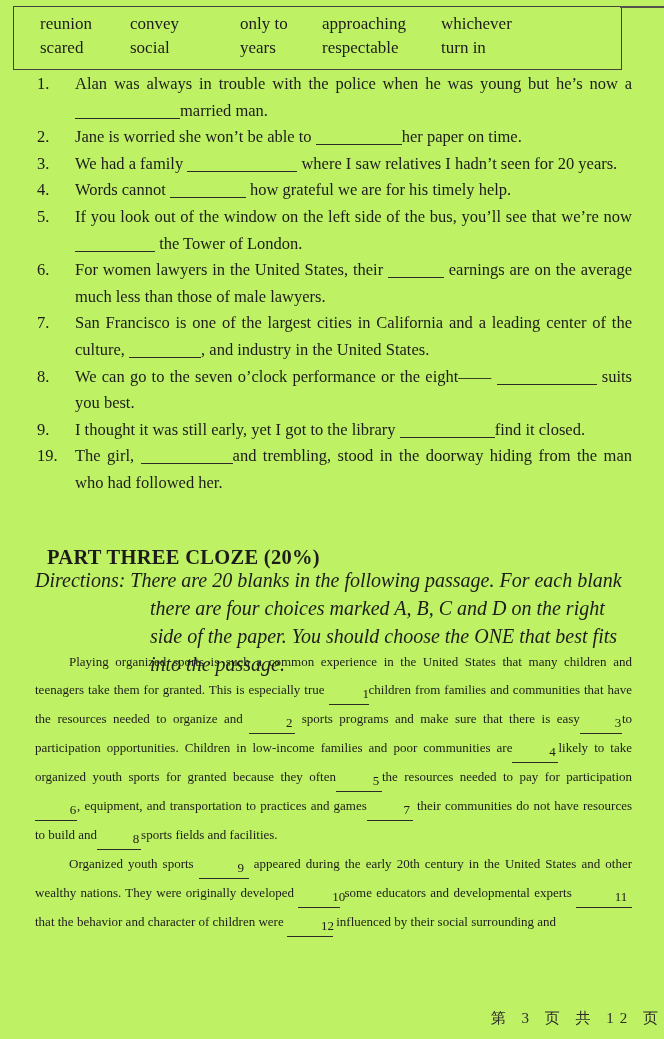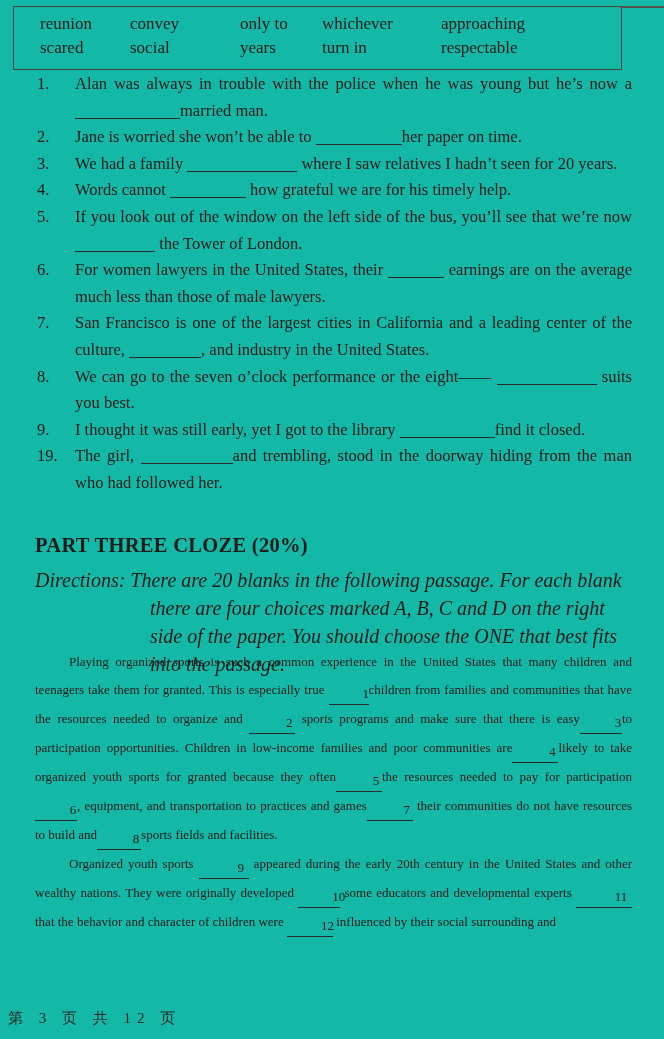--- a/index.html
+++ b/index.html
@@ -1,19 +1,19 @@
 <!DOCTYPE html>
 <html><head>
 <meta charset="utf-8">
 <style>
   html,body{margin:0;padding:0;background:#ffffff;}
   .page{
     position:relative;
     width:664px;height:1039px;
-    background:#14b8a6;
+    background:#bef264;
     font-family:"Liberation Serif","DejaVu Serif",serif;
     color:#1d1c1a;
     overflow:hidden;
   }
   
   .word-bank{
     position:absolute;top:6px;left:13px;width:609px;
     box-sizing:border-box;
     border:1.6px solid #45433e;
     display:grid;
@@ -41,58 +41,58 @@
   }
   .gap{
     display:inline-block;
     border-bottom:1.4px solid #2c2b27;
     text-align:center;
     height:22px;line-height:23px;
     vertical-align:-4px;
   }
   
   .part-heading{
-    position:absolute;top:534px;left:35px;margin:0;
+    position:absolute;top:534px;left:35px;margin:12px;
     font-size:20.5px;font-weight:bold;letter-spacing:0.3px;
   }
   .directions{
     position:absolute;top:566px;left:35px;width:600px;
     font-style:italic;font-size:20px;line-height:28px;
     padding-left:115px;text-indent:-115px;
     box-sizing:border-box;
   }
   .dir-label{font-style:italic;}
   
   .passage{
     position:absolute;top:648px;left:35px;width:597px;
     font-size:13px;line-height:28px;text-align:justify;
   }
   .passage p{margin:0;text-indent:34px;}
   
   .footer{
-    position:absolute;bottom:11px;left:8px;right:0;
-    text-align:left;font-size:15px;letter-spacing:6px;color:#2b2a27;
+    position:absolute;bottom:11px;left:16px;right:0;
+    text-align:right;font-size:15px;letter-spacing:6px;color:#2b2a27;
   }
 </style>
 </head>
 <body>
 
 <div class="page">
 
   <div class="word-bank" id="word-bank">
       <span>reunion</span>
       <span>convey</span>
       <span>only to</span>
+      <span>approaching</span>
       <span>whichever</span>
-      <span>approaching</span>
       <span>scared</span>
       <span>social</span>
       <span>years</span>
+      <span>respectable</span>
       <span>turn in</span>
-      <span>respectable</span>
     </div>
   <div class="topline-ext"></div>
 
   <ol class="fill-list" id="fill-list">
       <li><span class="num">1.</span>Alan was always in trouble with the police when he was young but he’s now a <span class="blank" style="width: 105px;"></span>married man.</li>
       <li><span class="num">2.</span>Jane is worried she won’t be able to <span class="blank" style="width: 86px;"></span>her paper on time.</li>
       <li><span class="num">3.</span>We had a family <span class="blank" style="width: 110px;"></span> where I saw relatives I hadn’t seen for 20 years.</li>
       <li><span class="num">4.</span>Words cannot <span class="blank" style="width: 76px;"></span> how grateful we are for his timely help.</li>
       <li><span class="num">5.</span>If you look out of the window on the left side of the bus, you’ll see that we’re now <span class="blank" style="width: 80px;"></span> the Tower of London.</li>
       <li><span class="num">6.</span>For women lawyers in the United States, their <span class="blank" style="width: 56px;"></span> earnings are on the average much less than those of male lawyers.</li>

